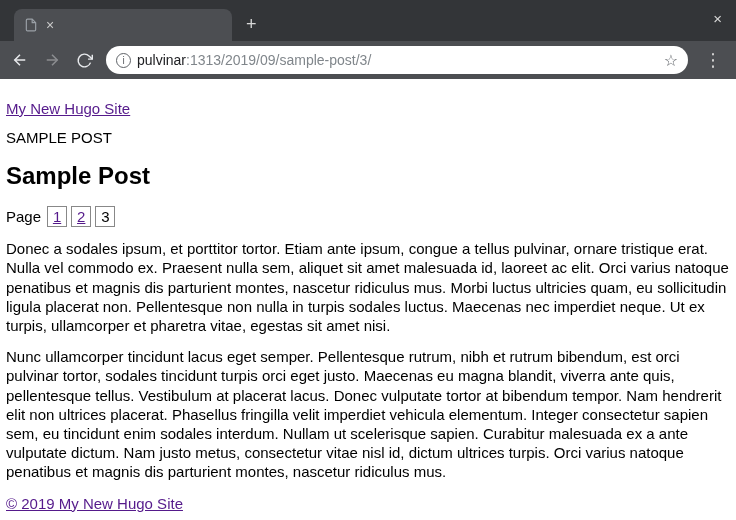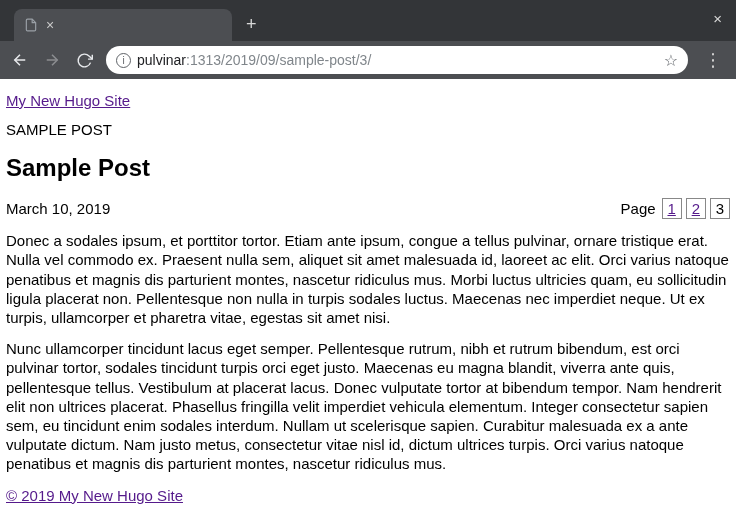--- a/index.html
+++ b/index.html
@@ -101,21 +101,21 @@
     .star-icon { color: #5f6368; margin-left: auto; font-size: 16px; }
     .menu-dots {
       color: #d8d8d8;
       font-size: 18px;
       padding: 0 4px;
       cursor: pointer;
       letter-spacing: 0;
       line-height: 1;
     }
     .content {
-      padding: 12px 6px 6px 6px;
+      padding: 20px 6px 6px 6px;
       font-size: 15px;
       color: #000;
       line-height: 1.28;
       height: calc(520px - 41px - 38px);
       overflow: hidden;
     }
     .link { color: #551a8b; text-decoration: underline; cursor: pointer; }
     .site-link { display: inline-block; margin-bottom: 10px; }
     .breadcrumb { font-size: 15px; margin-bottom: 14px; }
     h1 { font-size: 24px; margin: 0 0 14px 0; font-weight: 700; }
@@ -180,21 +180,20 @@
     <span class="star-icon">☆</span>
   </div>
   <div class="menu-dots">⋮</div>
 </div>
 
 <div class="content">
   <a class="link site-link">My New Hugo Site</a>
   <div class="breadcrumb">SAMPLE POST</div>
   <h1>Sample Post</h1>
   <div class="meta-row">
-    <span>March 10, 2019</span>
     <span class="pagination">
       <span>Page</span>
       <span id="pagination-slots"><a class="pagebox link">1</a>  <a class="pagebox link">2</a>  <span class="pagebox current">3</span></span>
     </span>
   </div>
   <div id="paragraphs">
       <p>Donec a sodales ipsum, et porttitor tortor. Etiam ante ipsum, congue a tellus pulvinar, ornare tristique erat. Nulla vel commodo ex. Praesent nulla sem, aliquet sit amet malesuada id, laoreet ac elit. Orci varius natoque penatibus et magnis dis parturient montes, nascetur ridiculus mus. Morbi luctus ultricies quam, eu sollicitudin ligula placerat non. Pellentesque non nulla in turpis sodales luctus. Maecenas nec imperdiet neque. Ut ex turpis, ullamcorper et pharetra vitae, egestas sit amet nisi.</p>
       <p>Nunc ullamcorper tincidunt lacus eget semper. Pellentesque rutrum, nibh et rutrum bibendum, est orci pulvinar tortor, sodales tincidunt turpis orci eget justo. Maecenas eu magna blandit, viverra ante quis, pellentesque tellus. Vestibulum at placerat lacus. Donec vulputate tortor at bibendum tempor. Nam hendrerit elit non ultrices placerat. Phasellus fringilla velit imperdiet vehicula elementum. Integer consectetur sapien sem, eu tincidunt enim sodales interdum. Nullam ut scelerisque sapien. Curabitur malesuada ex a ante vulputate dictum. Nam justo metus, consectetur vitae nisl id, dictum ultrices turpis. Orci varius natoque penatibus et magnis dis parturient montes, nascetur ridiculus mus.</p>
     </div>
   <a class="footer-link">© 2019 My New Hugo Site</a>

